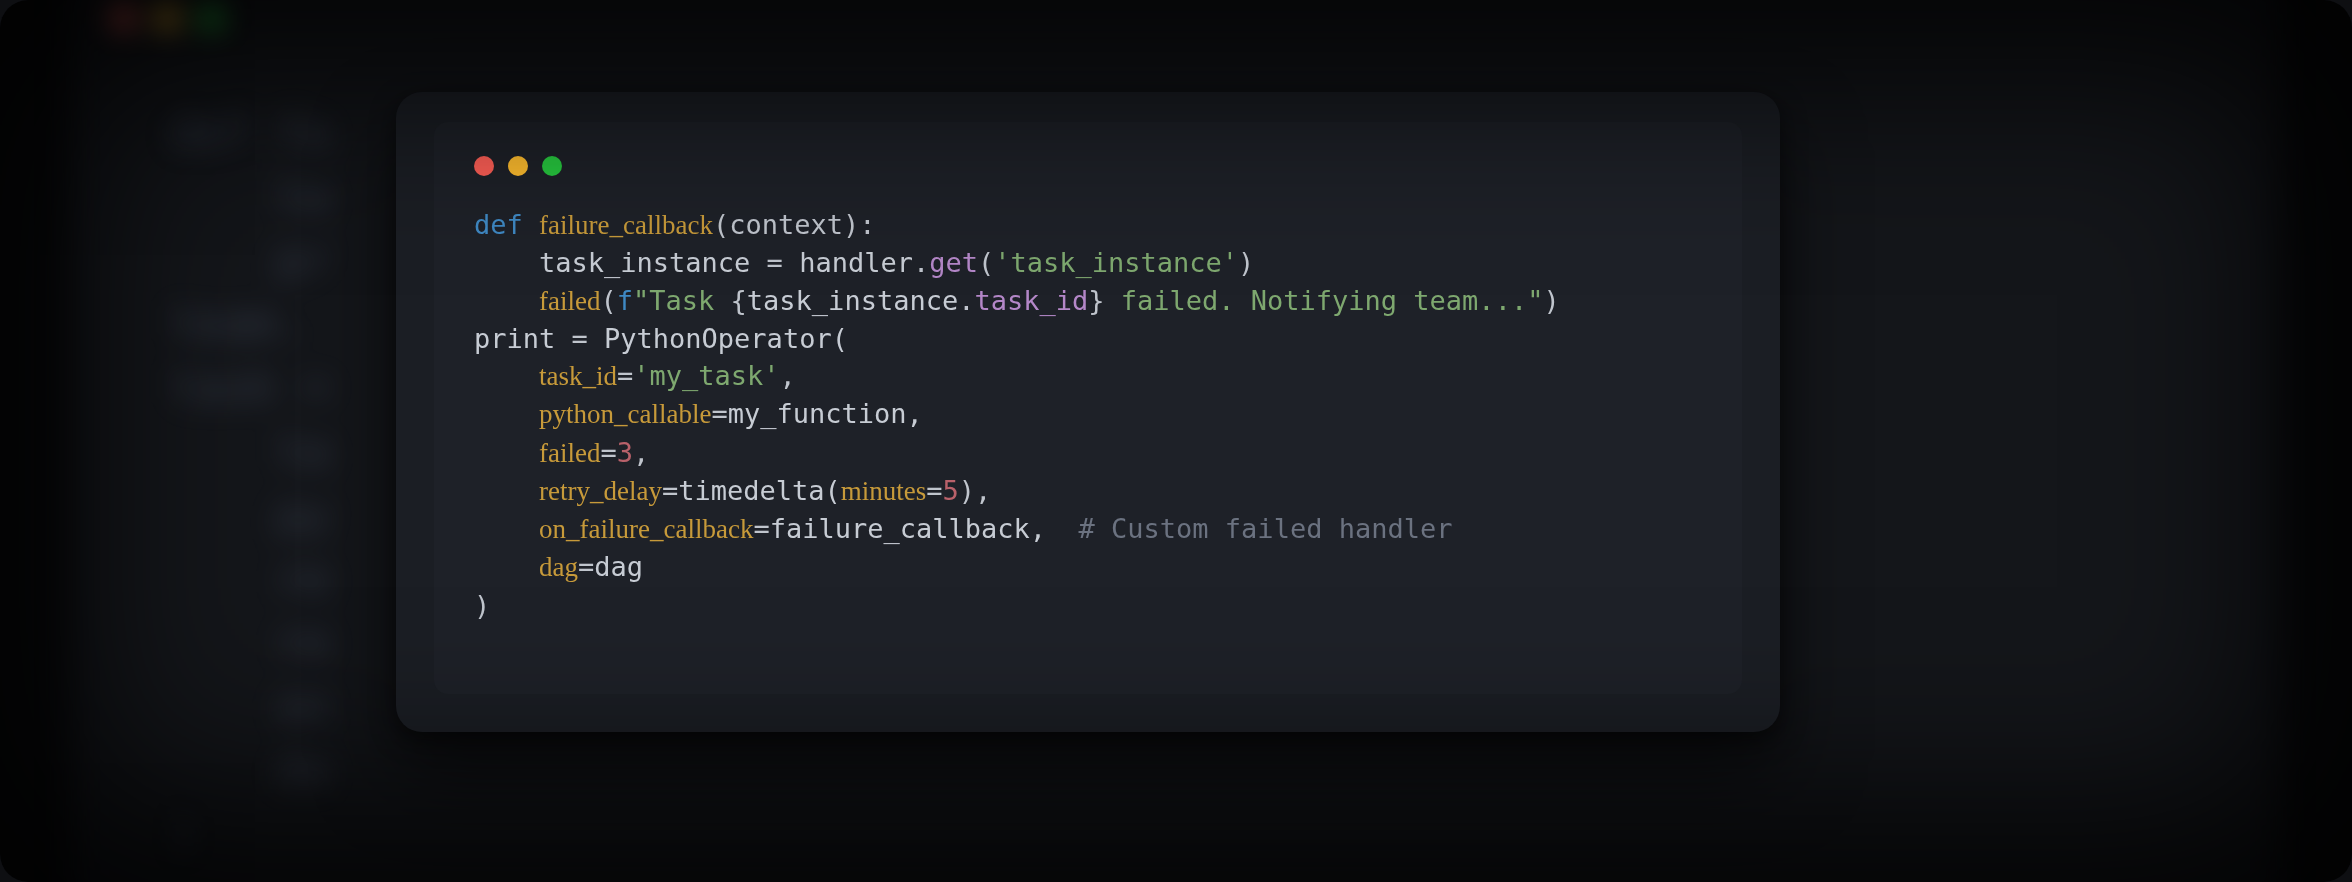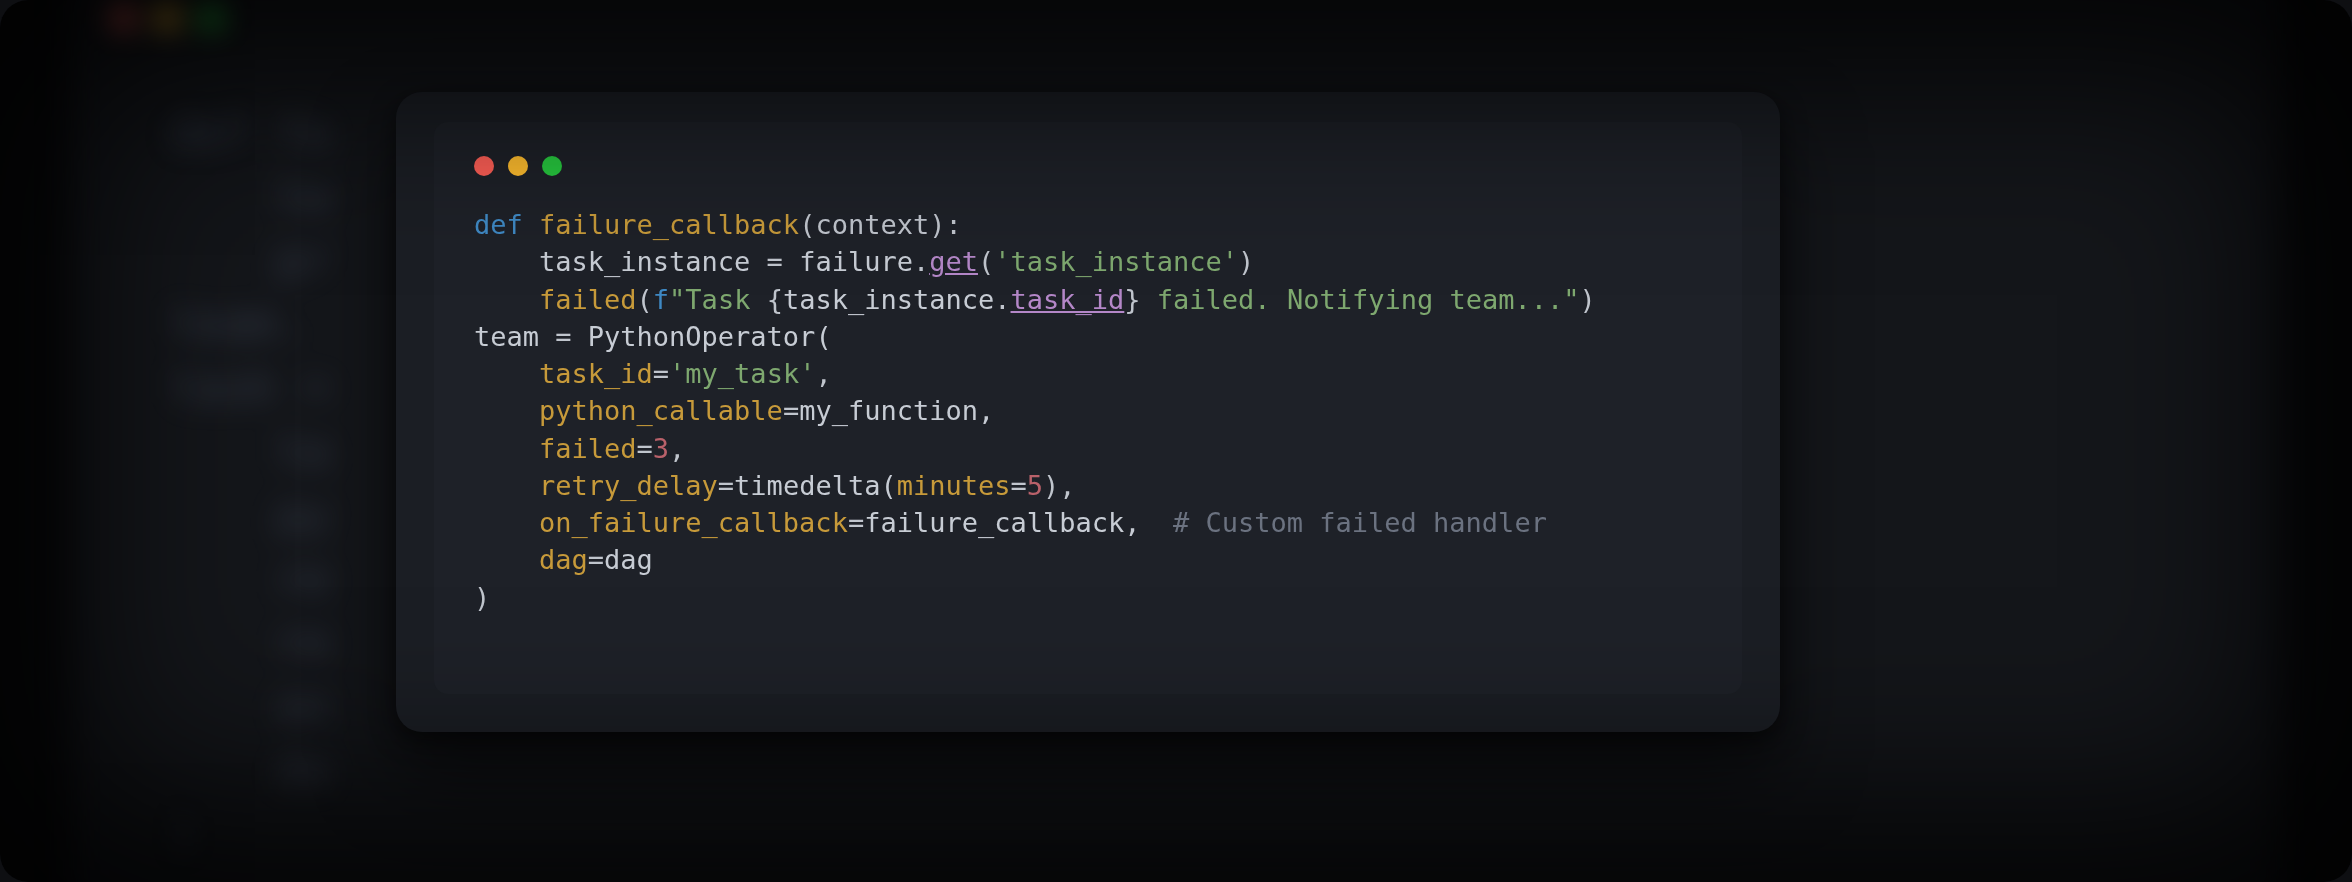--- a/index.html
+++ b/index.html
@@ -80,27 +80,27 @@
   .dot{width:20px;height:20px;border-radius:50%;}
   pre{
     margin:0;
     color:var(--text);
     font-size:27px;
     line-height:1.38;
     font-family:ui-monospace,SFMono-Regular,Menlo,Consolas,monospace;
     white-space:pre-wrap;
   }
   .k{color:var(--keyword);}
-  .f{color:var(--func);}
+  .f{color:var(--func);font-family:Liberation Serif, serif;}
   .p{color:var(--punct);}
   .n{color:var(--text);}
   .num{color:var(--num);}
   .s{color:var(--string);}
   .c{color:var(--comment);}
-  .pu{color:var(--purple);text-decoration:underline;}
+  .pu{color:var(--purple);}
   
   .vignette{
     position:absolute;inset:0;pointer-events:none;
     box-shadow:inset 0 0 180px 80px rgba(0,0,0,.85);
     border-radius:28px;
   }
 </style>
 </head>
 <body>
 
@@ -126,23 +126,23 @@
 )</pre>
 
   <div class="card">
     <div class="inner">
       <div class="dots">
         <div class="dot" style="background:#ff5f56"></div>
         <div class="dot" style="background:#ffbd2e"></div>
         <div class="dot" style="background:#27c93f"></div>
       </div>
       <pre id="code"><span class="k">def </span><span class="f">failure_callback</span><span class="p">(context):</span>
-<span class="n">    task_instance </span><span class="p">=</span><span class="n"> failure</span><span class="p">.</span><span class="pu">get</span><span class="p">(</span><span class="s">'task_instance'</span><span class="p">)</span>
+<span class="n">    task_instance </span><span class="p">=</span><span class="n"> handler</span><span class="p">.</span><span class="pu">get</span><span class="p">(</span><span class="s">'task_instance'</span><span class="p">)</span>
 <span class="p">    </span><span class="f">failed</span><span class="p">(</span><span class="k">f</span><span class="s">"Task </span><span class="p">{</span><span class="n">task_instance</span><span class="p">.</span><span class="pu">task_id</span><span class="p">}</span><span class="s"> failed. Notifying team...</span><span class="s">"</span><span class="p">)</span>
-<span class="n">team </span><span class="p">=</span><span class="n"> PythonOperator(</span>
+<span class="n">print </span><span class="p">=</span><span class="n"> PythonOperator(</span>
 <span class="p">    </span><span class="f">task_id</span><span class="p">=</span><span class="s">'my_task'</span><span class="p">,</span>
 <span class="p">    </span><span class="f">python_callable</span><span class="p">=</span><span class="n">my_function,</span>
 <span class="p">    </span><span class="f">failed</span><span class="p">=</span><span class="num">3</span><span class="p">,</span>
 <span class="p">    </span><span class="f">retry_delay</span><span class="p">=</span><span class="n">timedelta(</span><span class="f">minutes</span><span class="p">=</span><span class="num">5</span><span class="p">),</span>
 <span class="p">    </span><span class="f">on_failure_callback</span><span class="p">=</span><span class="n">failure_callback,  </span><span class="c"># Custom failed handler</span>
 <span class="p">    </span><span class="f">dag</span><span class="p">=</span><span class="n">dag</span>
 <span class="p">)</span></pre>
     </div>
   </div>
 

